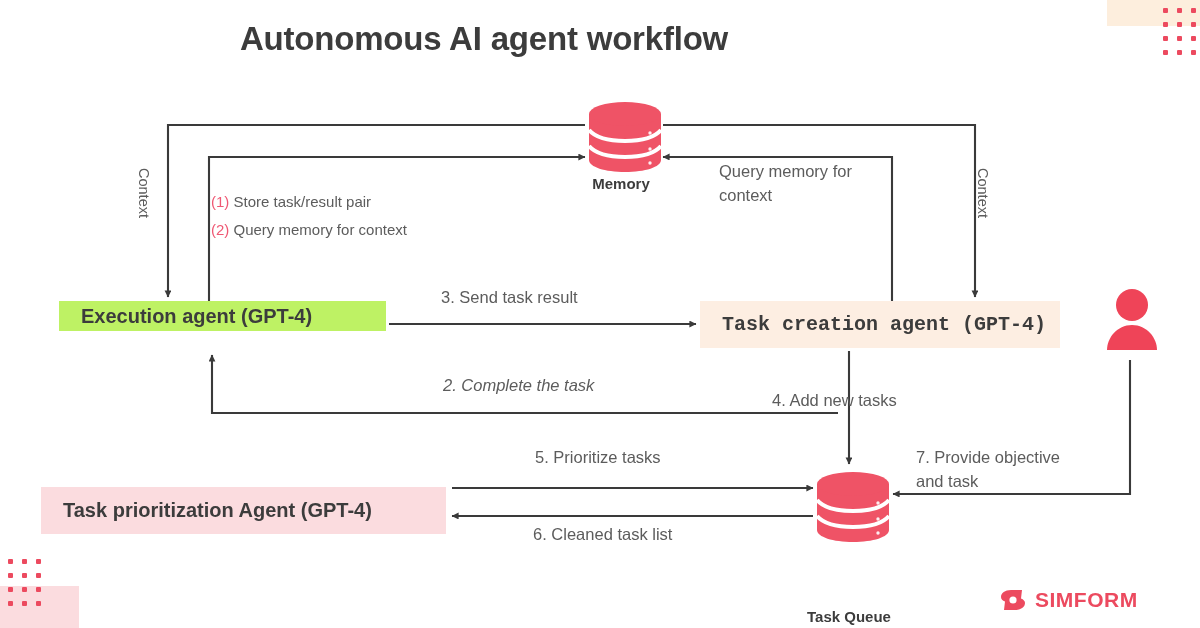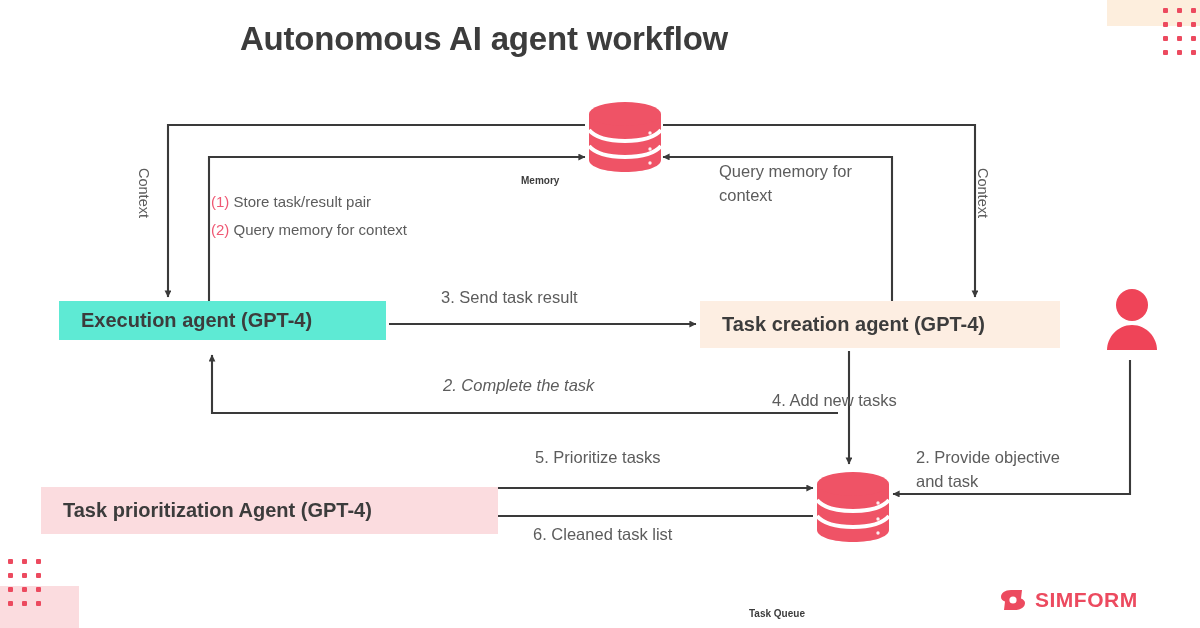--- a/index.html
+++ b/index.html
@@ -83,47 +83,48 @@
     font-weight: bold;
     color: #3c3c3c;
     padding: 0 22px;
     box-sizing: border-box;
     white-space: nowrap;
   }
   #box-execution {
     left: 59px;
     top: 301px;
     width: 327px;
-    height: 39px;
-    background: #5eead4;
+    height: 30px;
+    background: #bef264;
   }
   #box-taskcreation {
     left: 700px;
     top: 301px;
     width: 360px;
     height: 47px;
     background: #fdeee2;
+    font-family: Liberation Mono, monospace;
   }
   #box-prioritization {
     left: 41px;
     top: 487px;
-    width: 457px;
+    width: 405px;
     height: 47px;
     background: #fbdcdf;
   }
 
   
   .cyl {
     position: absolute;
   }
   .cyl-label {
     position: absolute;
     width: 200px;
-    text-align: left;
-    font-size: 10px;
+    text-align: center;
+    font-size: 15px;
     font-weight: bold;
     color: #3c3c3c;
   }
   #cyl-memory { left: 587px; top: 100px; }
   #cyl-memory-label { left: 521px; top: 175px; }
   #cyl-queue { left: 815px; top: 470px; }
   #cyl-queue-label { left: 749px; top: 564px; margin-top: 44px; }
 
   
   #person-icon { position: absolute; left: 1104px; top: 288px; }
@@ -327,21 +328,21 @@
   <div class="edge-label" id="lbl-send-result">3. Send task result</div>
 
   <div class="edge-label" id="lbl-complete">2. Complete the task</div>
 
   <div class="edge-label" id="lbl-add-tasks">4. Add new tasks</div>
 
   <div class="edge-label" id="lbl-prioritize">5. Prioritize tasks</div>
 
   <div class="edge-label" id="lbl-cleaned">6. Cleaned task list</div>
 
-  <div class="edge-label two-line" id="lbl-provide">2. Provide objective and task</div>
+  <div class="edge-label two-line" id="lbl-provide">7. Provide objective and task</div>
 
   <div class="vert-label" id="lbl-context-left">Context</div>
 
   <div class="vert-label" id="lbl-context-right">Context</div>
 
   <div id="brand">
     <svg width="28" height="28" viewBox="0 0 28 28" xmlns="http://www.w3.org/2000/svg">
       <path d="M23,4 L12,4 C6,4 2,7 2,11 c0,2 1.5,3.5 4,4.5 L5,24 L16,24 c6,0 10,-3 10,-7 c0,-2 -1.5,-3.5 -4,-4.5 z" fill="#ec4a5f"></path>
       <circle cx="14" cy="14" r="3.6" fill="#ffffff"></circle>
     </svg>

